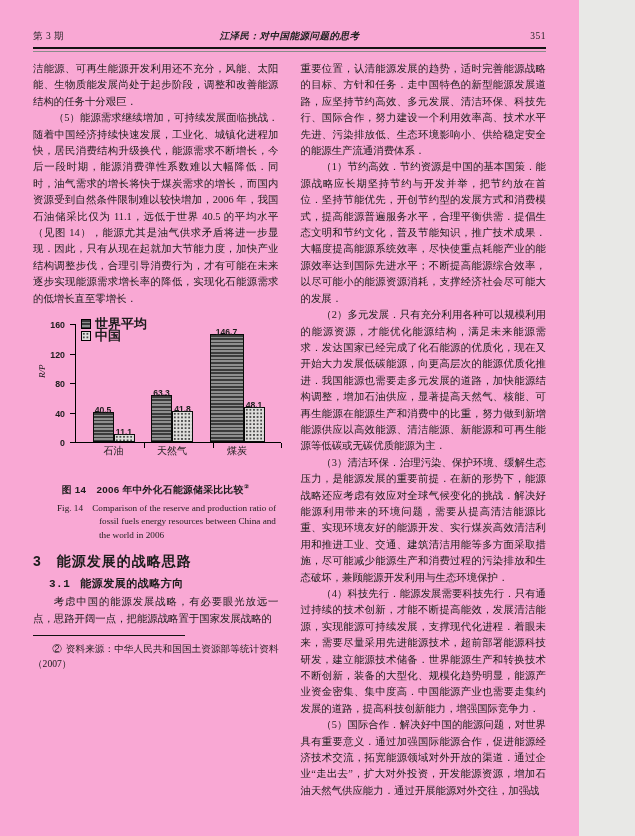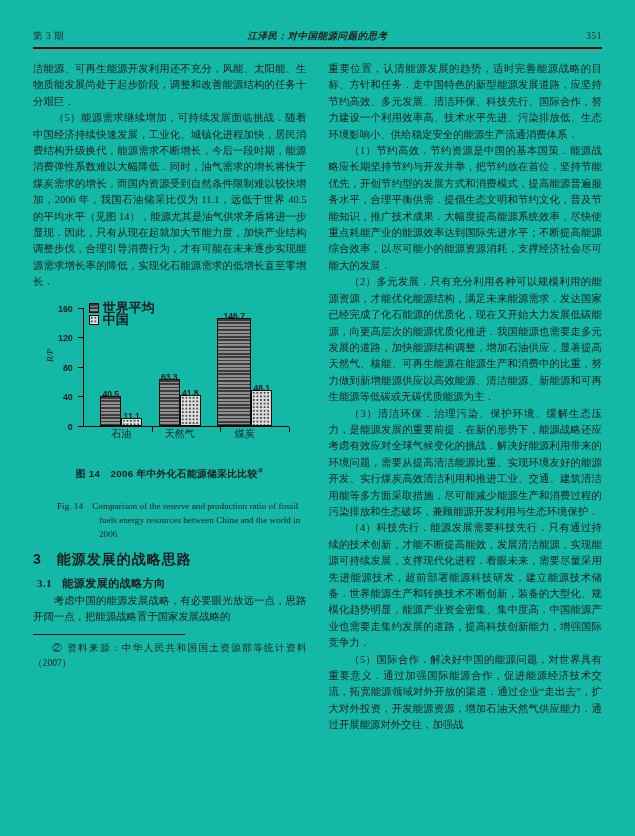--- a/index.html
+++ b/index.html
@@ -2,22 +2,22 @@
 <html lang="zh"><head>
 <meta charset="utf-8">
 <style>
   html,body{margin:0;padding:0;}
   body{
     font-family:"Liberation Serif","DejaVu Serif",serif;
     background:#e8e8e6;
   }
   .page{
     position:relative;
-    width:635px;height:836px;
-    background:#14b8a6;
+    width:579px;height:836px;
+    background:#f9a8d4;
     box-sizing:border-box;
     padding:30px 33px 0 33px;
     overflow:hidden;
     color:#1c1c1c;
   }
   
   .head{
     display:flex;align-items:baseline;
     font-size:9.5px;letter-spacing:.5px;color:#222;
   }
@@ -34,22 +34,22 @@
   .col{flex:1;min-width:0;font-size:10.4px;line-height:16.4px;text-align:justify;}
   .col p{margin:0;text-indent:2em;}
   .col p.noindent{text-indent:0;}
   
   h2.section{
     font-family:"Liberation Sans","DejaVu Sans",sans-serif;
     font-size:14px;font-weight:bold;margin:10px 0 7px 0;
     display:flex;gap:15px;text-indent:0;letter-spacing:1px;
   }
   h3.subsection{
-    font-family:Liberation Serif, serif;
-    font-size:11px;font-weight:bold;margin:3px 0 2px 4px;
+    font-family:Liberation Mono, monospace;
+    font-size:11px;font-weight:bold;margin:3px 0 2px 16px;
     display:flex;gap:10px;letter-spacing:.5px;
   }
   
   figure{margin:6px 0 2px 0;}
   .chart{position:relative;width:258px;height:156px;margin:2px auto 0 auto;
          font-family:"Liberation Sans","DejaVu Sans",sans-serif;}
   .plot{
     position:absolute;left:42px;right:10px;bottom:26px;height:118px;
     border-left:1.6px solid #000;border-bottom:1.6px solid #000;
     display:flex;align-items:flex-end;justify-content:space-evenly;
@@ -76,21 +76,21 @@
   .legend{position:absolute;left:48px;top:5px;font-size:13px;font-weight:bold;}
   .lrow{display:flex;align-items:center;gap:4px;line-height:12px;}
   .swatch{display:inline-block;width:8px;height:8px;border:1px solid #000;}
   
   .cap-zh{
     text-align:center;font-size:9.8px;font-weight:bold;margin-top:10px;
     font-family:"Liberation Sans","DejaVu Sans",sans-serif;letter-spacing:.3px;
   }
   .cap-zh sup{font-size:7px;}
   .cap-en{
-    font-size:9.2px;line-height:13.6px;margin:18px 0 2px 24px;
+    font-size:9.2px;line-height:13.6px;margin:3px 0 2px 24px;
     padding-left:42px;text-indent:-42px;text-align:left;
   }
   
   .footnote-rule{width:152px;border-top:1.6px solid #111;margin:8px 0 5px 0;}
   .footnote{font-size:9.6px;line-height:15px;text-align:justify;}
   .footnote .fn-marker{margin-right:4px;}
 </style>
 </head>
 <body>
 

